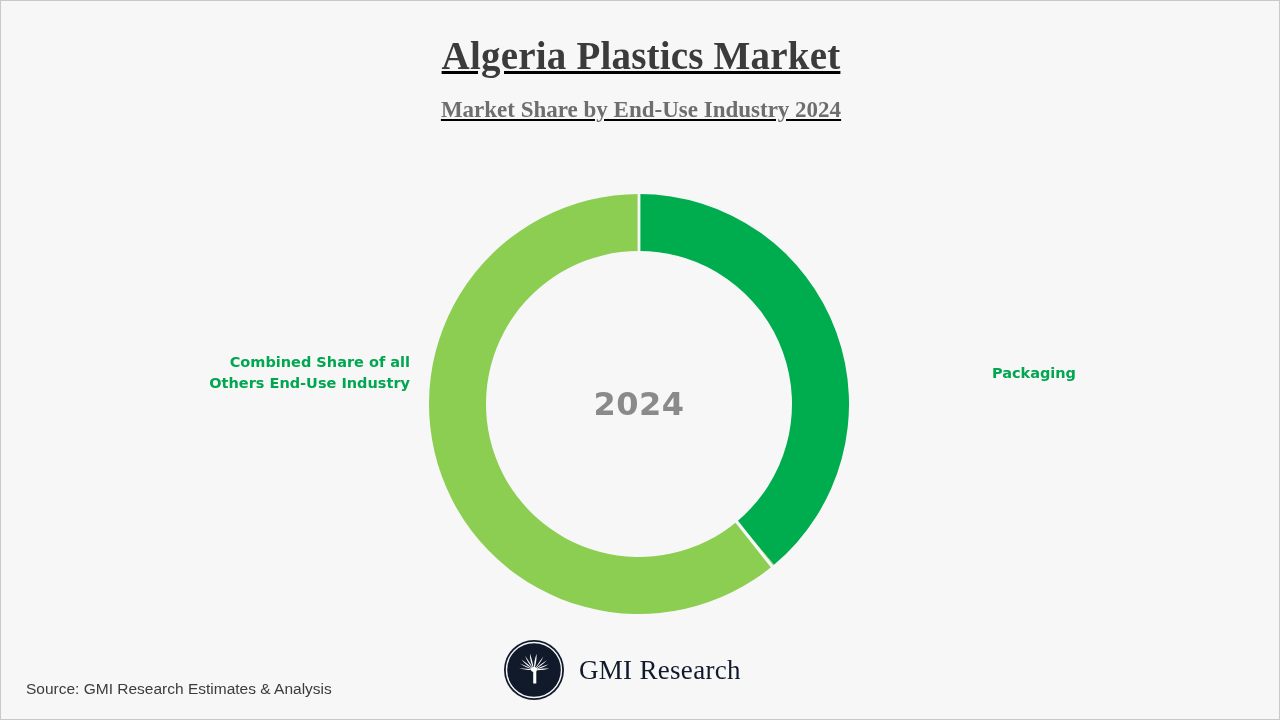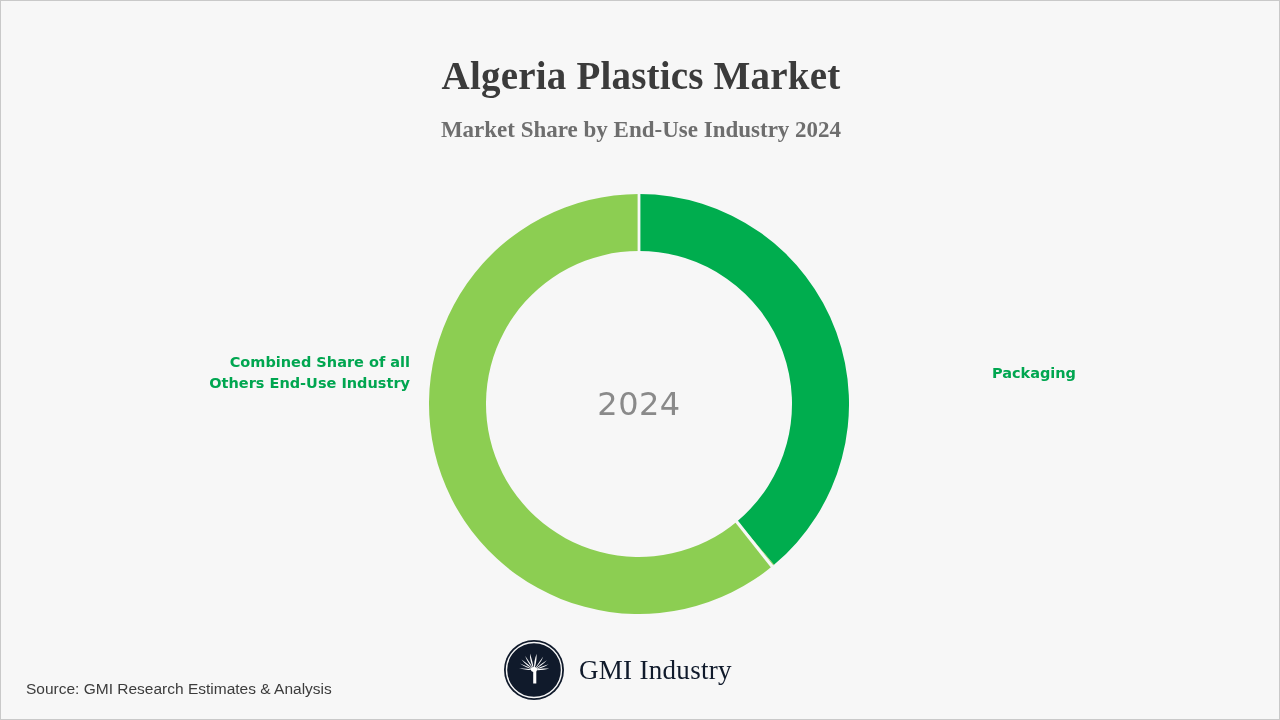--- a/index.html
+++ b/index.html
@@ -20,23 +20,24 @@
     background: #f7f7f7;
     border: 1px solid #c9c9c9;
     box-sizing: border-box;
     overflow: hidden;
   }
 
   
   #title-block {
     position: absolute;
     left: 0;
-    top: 52px;
+    top: 32px;
     width: 1280px;
     text-align: center;
+    text-decoration: underline;
   }
   #chart-title {
     font-family: "Liberation Serif", serif;
     font-weight: bold;
     font-size: 39px;
     line-height: 46px;
     color: #3b3b3b;
     letter-spacing: 0.2px;
   }
   #chart-subtitle {
@@ -64,21 +65,21 @@
   #center-year {
     position: absolute;
     left: 0;
     top: 0;
     width: 420px;
     height: 420px;
     display: flex;
     align-items: center;
     justify-content: center;
     font-family: "DejaVu Sans", sans-serif;
-    font-weight: normal;
+    font-weight: bold;
     font-size: 32px;
     color: #8a8a8a;
     letter-spacing: 0.5px;
     pointer-events: none;
   }
 
   
   .seg-label {
     position: absolute;
     font-family: "DejaVu Sans", sans-serif;
@@ -170,18 +171,18 @@
         <path d="M31 31 C 27.0 26.2 23.8 22.3 22.1 16.8 C 25.4 21.5 28.4 26.1 31 31 Z"></path>
         <path d="M31 31 C 33.9 26.4 36.9 22.0 40.2 17.4 C 38.4 22.6 34.9 26.6 31 31 Z"></path>
         <path d="M31 31 C 26.0 27.6 21.8 24.7 18.5 20.4 C 23.0 23.5 27.4 27.0 31 31 Z"></path>
         <path d="M31 31 C 35.2 27.3 39.2 24.1 43.9 21.2 C 40.5 25.3 35.9 28.1 31 31 Z"></path>
         <path d="M31 31 C 25.6 29.2 21.1 27.4 16.9 24.4 C 21.8 26.2 26.6 28.3 31 31 Z"></path>
         <path d="M31 31 C 36.0 28.6 40.6 26.7 45.6 25.2 C 41.3 28.0 36.3 29.8 31 31 Z"></path>
         <path d="M31 31 C 25.6 31.2 20.9 30.7 16.0 29.3 C 21.1 29.4 26.1 29.8 31 31 Z"></path>
         <path d="M31 31 C 36.2 29.9 41.1 29.4 46.2 29.6 C 41.3 31.0 36.3 31.4 31 31 Z"></path>
       </g>
     </svg>
-    <div id="brand-name">GMI Industry</div>
+    <div id="brand-name">GMI Research</div>
   </div>
 
   <div id="source-note">Source: GMI Research Estimates &amp; Analysis</div>
 
 </div>
 
 </body></html>

